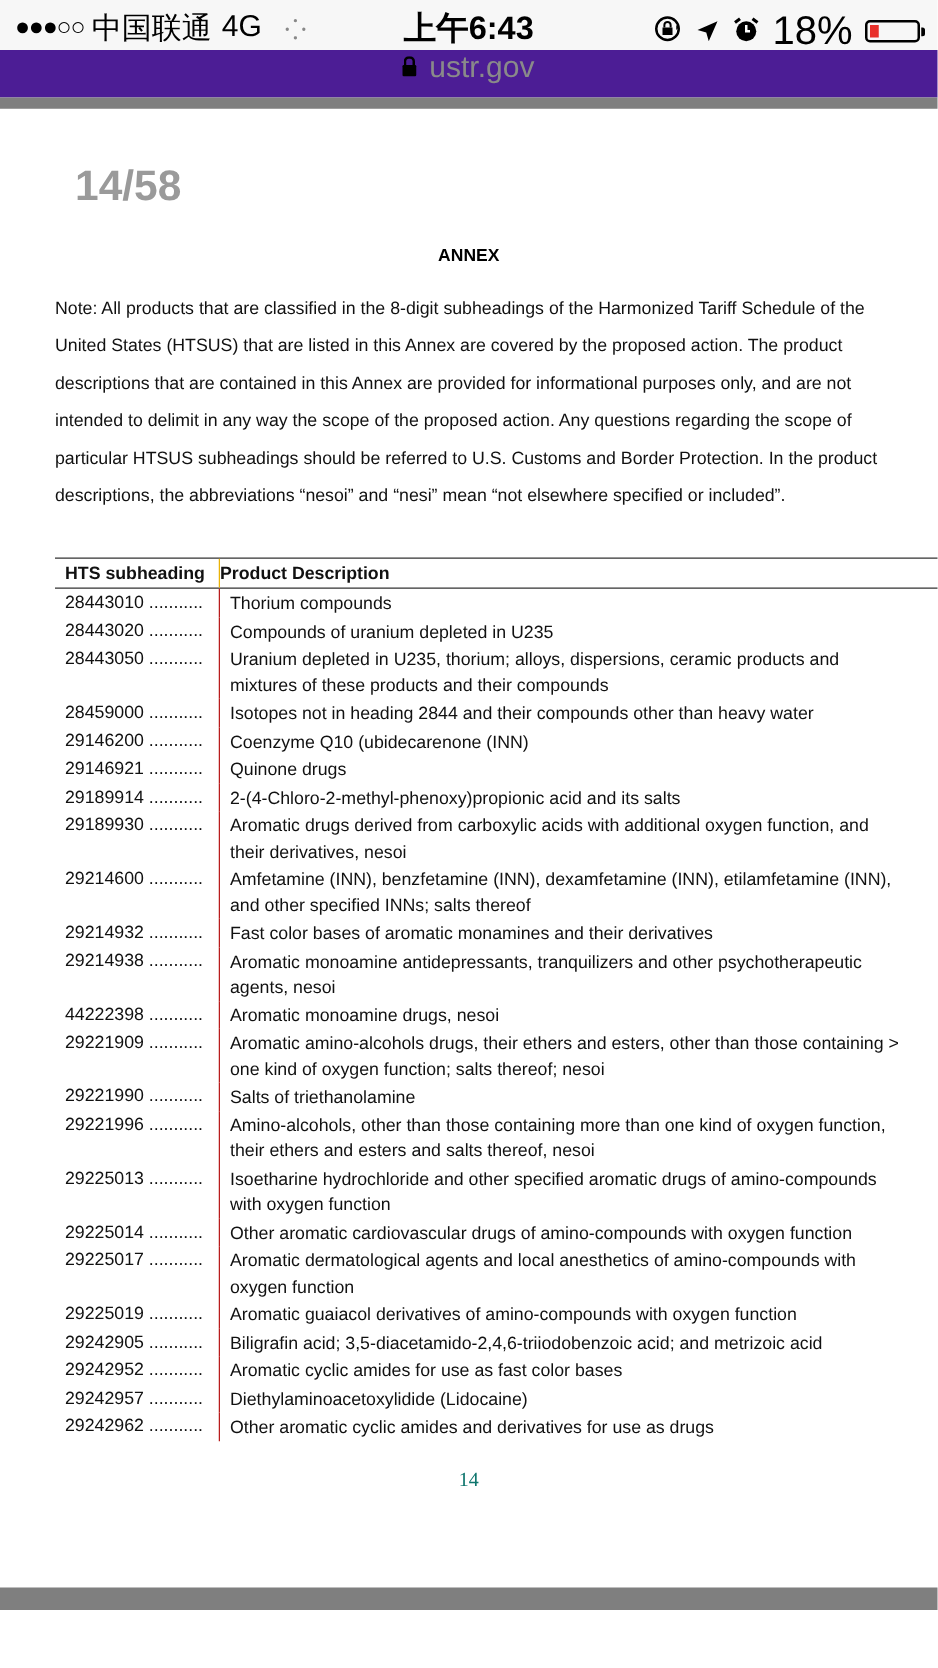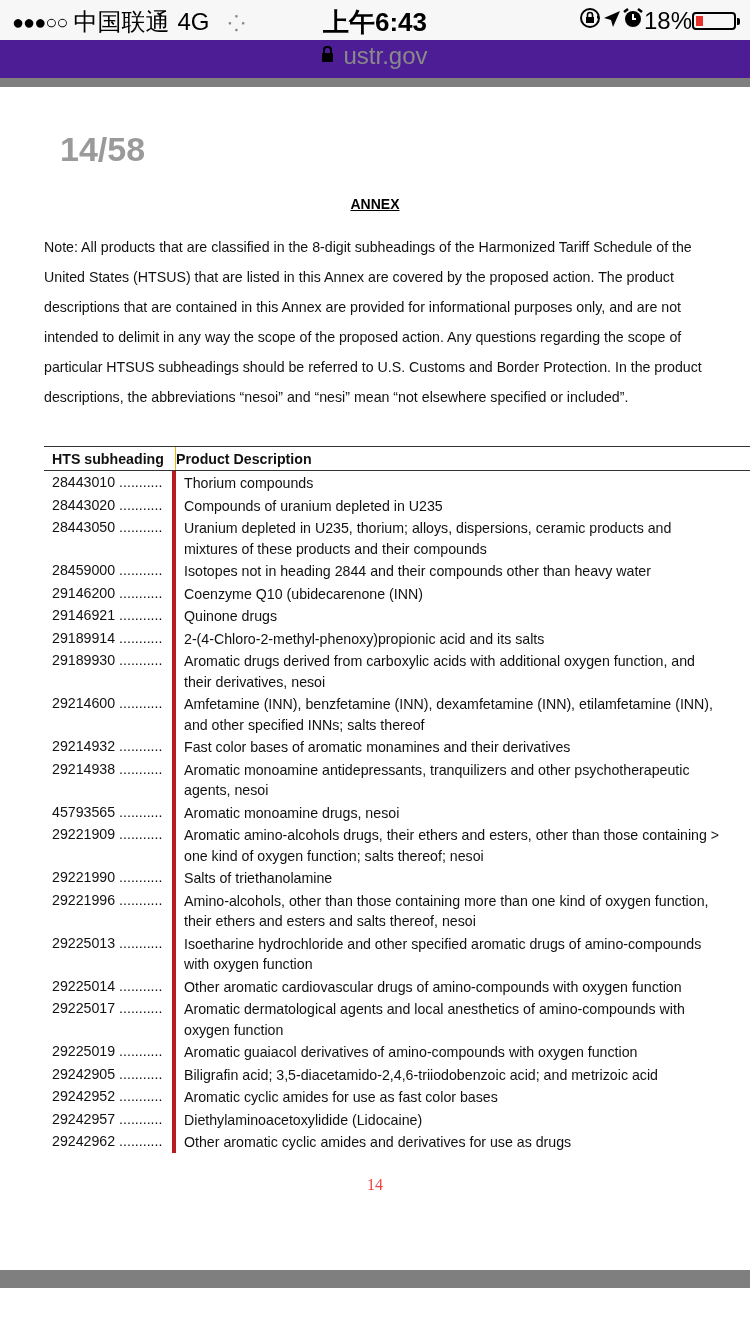--- a/index.html
+++ b/index.html
@@ -4,40 +4,40 @@
 <style>
   html, body { margin:0; padding:0; }
   body { width:750px; height:1334px; background:#ffffff; position:relative; overflow:hidden; font-family:"Liberation Sans", sans-serif; }
   .status-bar { position:absolute; left:0; top:0; width:750px; height:40px; background:#f7f7f7; color:#000; }
   .sb-left { position:absolute; left:12px; top:6px; font-size:25px; display:flex; align-items:center; gap:6px; }
   .sb-signal { letter-spacing:-1px; font-size:20px; }
   .sb-carrier { font-size:24px; }
   .sb-net { margin-left:2px; font-size:24px; }
   .sb-spinner { margin-left:12px; color:#888; font-size:22px; }
   .sb-time { position:absolute; left:0; right:0; top:5px; text-align:center; font-size:26px; font-weight:bold; }
-  .sb-right { position:absolute; right:14px; top:6px; display:flex; align-items:center; font-size:24px; }
+  .sb-right { position:absolute; right:14px; top:6px; display:flex; align-items:center; gap:10px; font-size:32px; }
   .battery { width:44px; height:18px; border:2px solid #000; border-radius:4px; position:relative; box-sizing:border-box; }
   .battery::after { content:""; position:absolute; right:-6px; top:4px; width:3px; height:7px; background:#000; border-radius:0 2px 2px 0; }
   .battery-fill { position:absolute; left:2px; top:2px; bottom:2px; width:7px; background:#e8302a; }
   .url-bar { position:absolute; left:0; top:40px; width:750px; height:38px; background:#4c1d95; text-align:center; font-size:24px; color:#8a8a8a; }
   .url-bar span { vertical-align:middle; }
   .lock { display:inline-block; width:11px; height:9px; background:#000; border-radius:1px; position:relative; margin-right:10px; vertical-align:middle; top:2px; }
   .lock::before { content:""; position:absolute; left:1px; top:-7px; width:5px; height:7px; border:2px solid #000; border-bottom:none; border-radius:4px 4px 0 0; }
   .toolbar-sep { position:absolute; left:0; top:78px; width:750px; height:9px; background:#7f7f7f; }
   .page-indicator { position:absolute; left:60px; top:130px; font-size:34px; font-weight:bold; color:#9a9a9a; }
-  .annex-title { position:absolute; left:0; right:0; top:196px; text-align:center; font-size:14px; font-weight:bold;text-decoration:underline; }
+  .annex-title { position:absolute; left:0; right:0; top:196px; text-align:center; font-size:14px; font-weight:bold; }
   .note { position:absolute; left:44px; top:232px; width:680px; font-size:14.2px; line-height:30px; color:#111; }
   .table { position:absolute; left:44px; top:446px; width:706px; font-size:14.2px; color:#111; }
   .thead { display:flex; border-top:1.5px solid #333; border-bottom:1.5px solid #333; height:23px; align-items:center; }
   .th-code { width:132px; padding-left:8px; font-weight:bold; box-sizing:border-box; border-right:1px solid #eab308; height:100%; display:flex; align-items:center; }
   .th-desc { flex:1; font-weight:bold; }
   .row { display:flex; line-height:20.5px; }
-  .td-code { width:132px; padding-left:8px; box-sizing:border-box; border-right:4px solid #b91c1c; padding-top:1px; white-space:nowrap; }
+  .td-code { width:132px; padding-left:8px; box-sizing:border-box; border-right:1px solid #b91c1c; padding-top:1px; white-space:nowrap; }
   .td-desc { flex:1; padding-left:8px; padding-top:2px; white-space:pre-line; }
-  .page-number { position:absolute; left:0; right:0; top:1176px; text-align:center; font-family:"Liberation Serif", serif; font-size:16px; color:#ef4444; }
+  .page-number { position:absolute; left:0; right:0; top:1176px; text-align:center; font-family:"Liberation Serif", serif; font-size:16px; color:#0f766e; }
   .bottom-bar { position:absolute; left:0; top:1270px; width:750px; height:18px; background:#7f7f7f; }
 </style>
 </head>
 <body>
 
 <div class="status-bar">
   <div class="sb-left">
     <span class="sb-signal">●●●○○</span>
     <span class="sb-carrier">中国联通</span>
     <span class="sb-net">4G</span>
@@ -131,21 +131,21 @@
       <div class="row">
         <div class="td-code">29214932 ...........</div>
         <div class="td-desc">Fast color bases of aromatic monamines and their derivatives</div>
       </div>
       <div class="row">
         <div class="td-code">29214938 ...........</div>
         <div class="td-desc">Aromatic monoamine antidepressants, tranquilizers and other psychotherapeutic
 agents, nesoi</div>
       </div>
       <div class="row">
-        <div class="td-code">45793565 ...........</div>
+        <div class="td-code">44222398 ...........</div>
         <div class="td-desc">Aromatic monoamine drugs, nesoi</div>
       </div>
       <div class="row">
         <div class="td-code">29221909 ...........</div>
         <div class="td-desc">Aromatic amino-alcohols drugs, their ethers and esters, other than those containing &gt;
 one kind of oxygen function; salts thereof; nesoi</div>
       </div>
       <div class="row">
         <div class="td-code">29221990 ...........</div>
         <div class="td-desc">Salts of triethanolamine</div>

